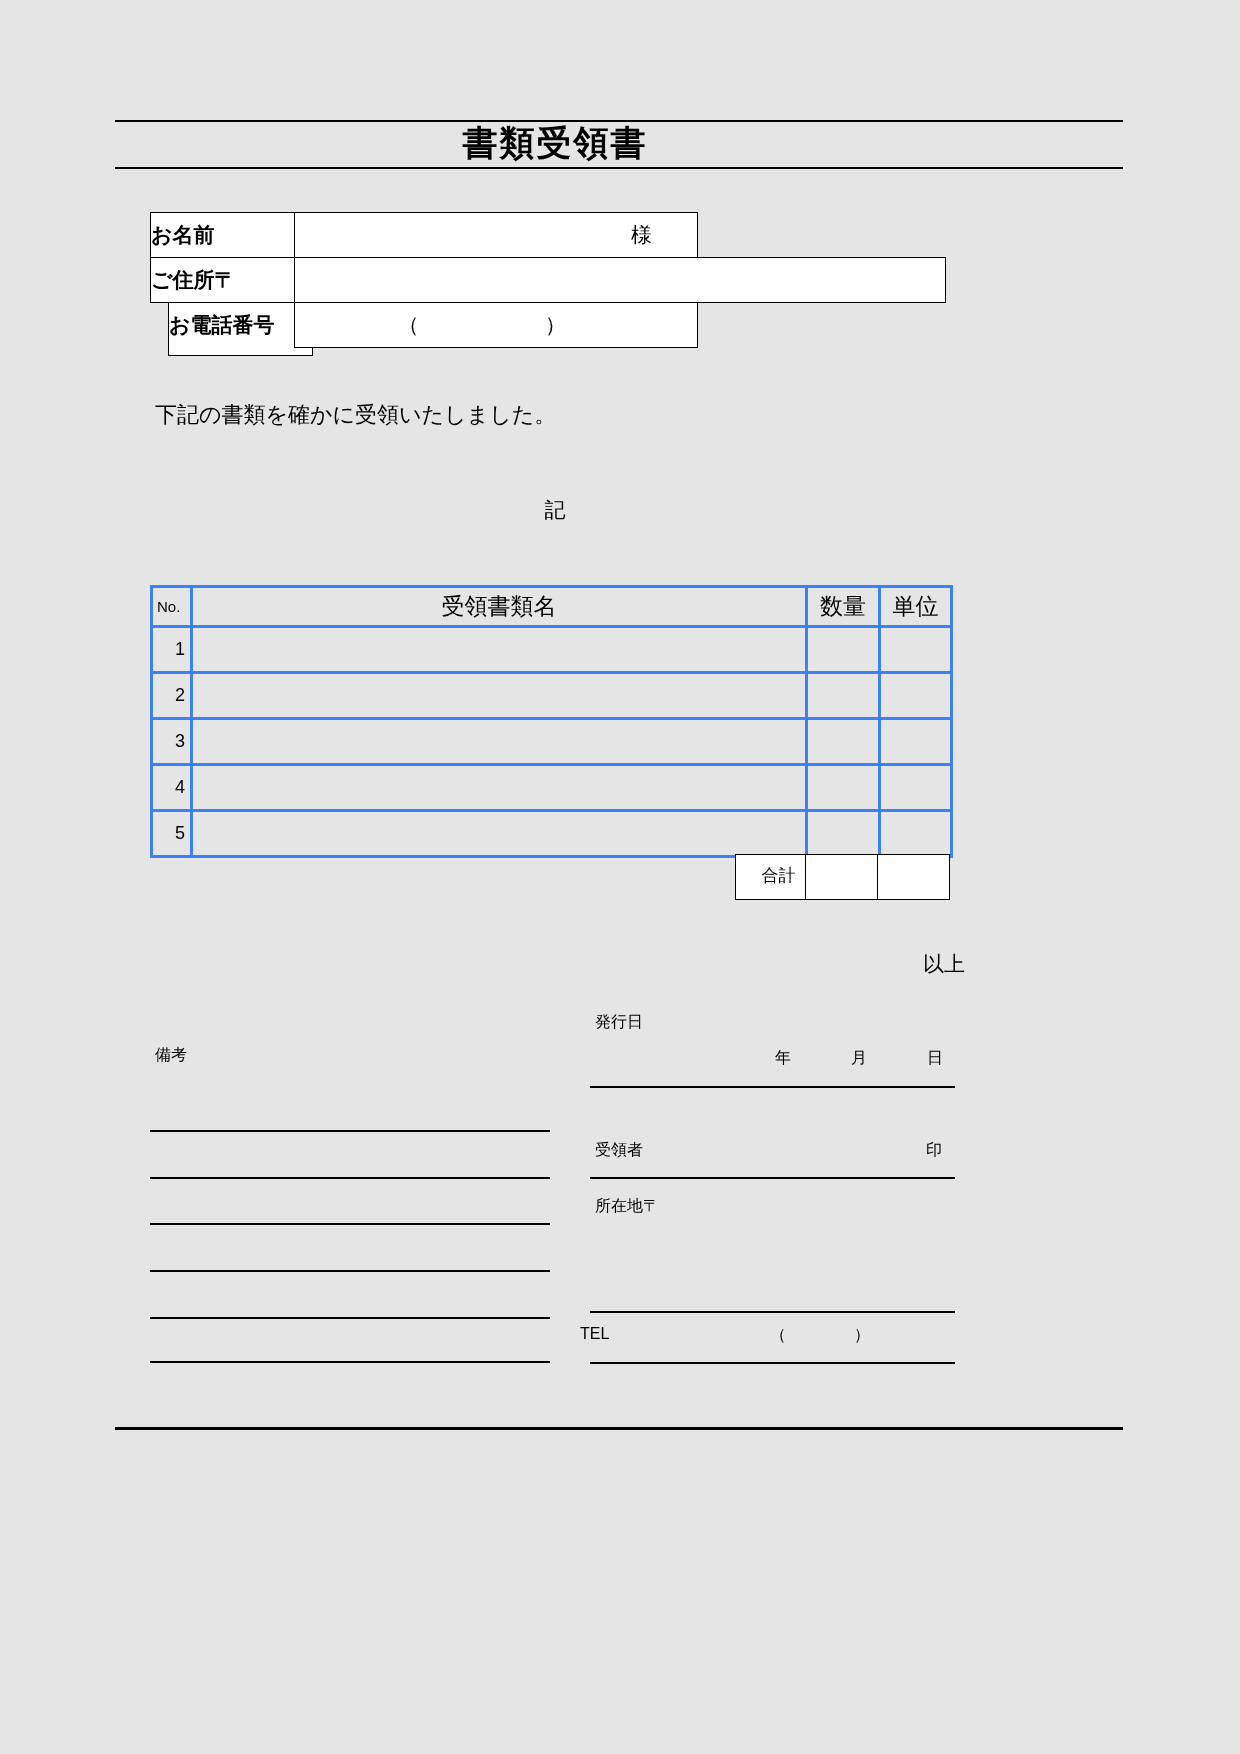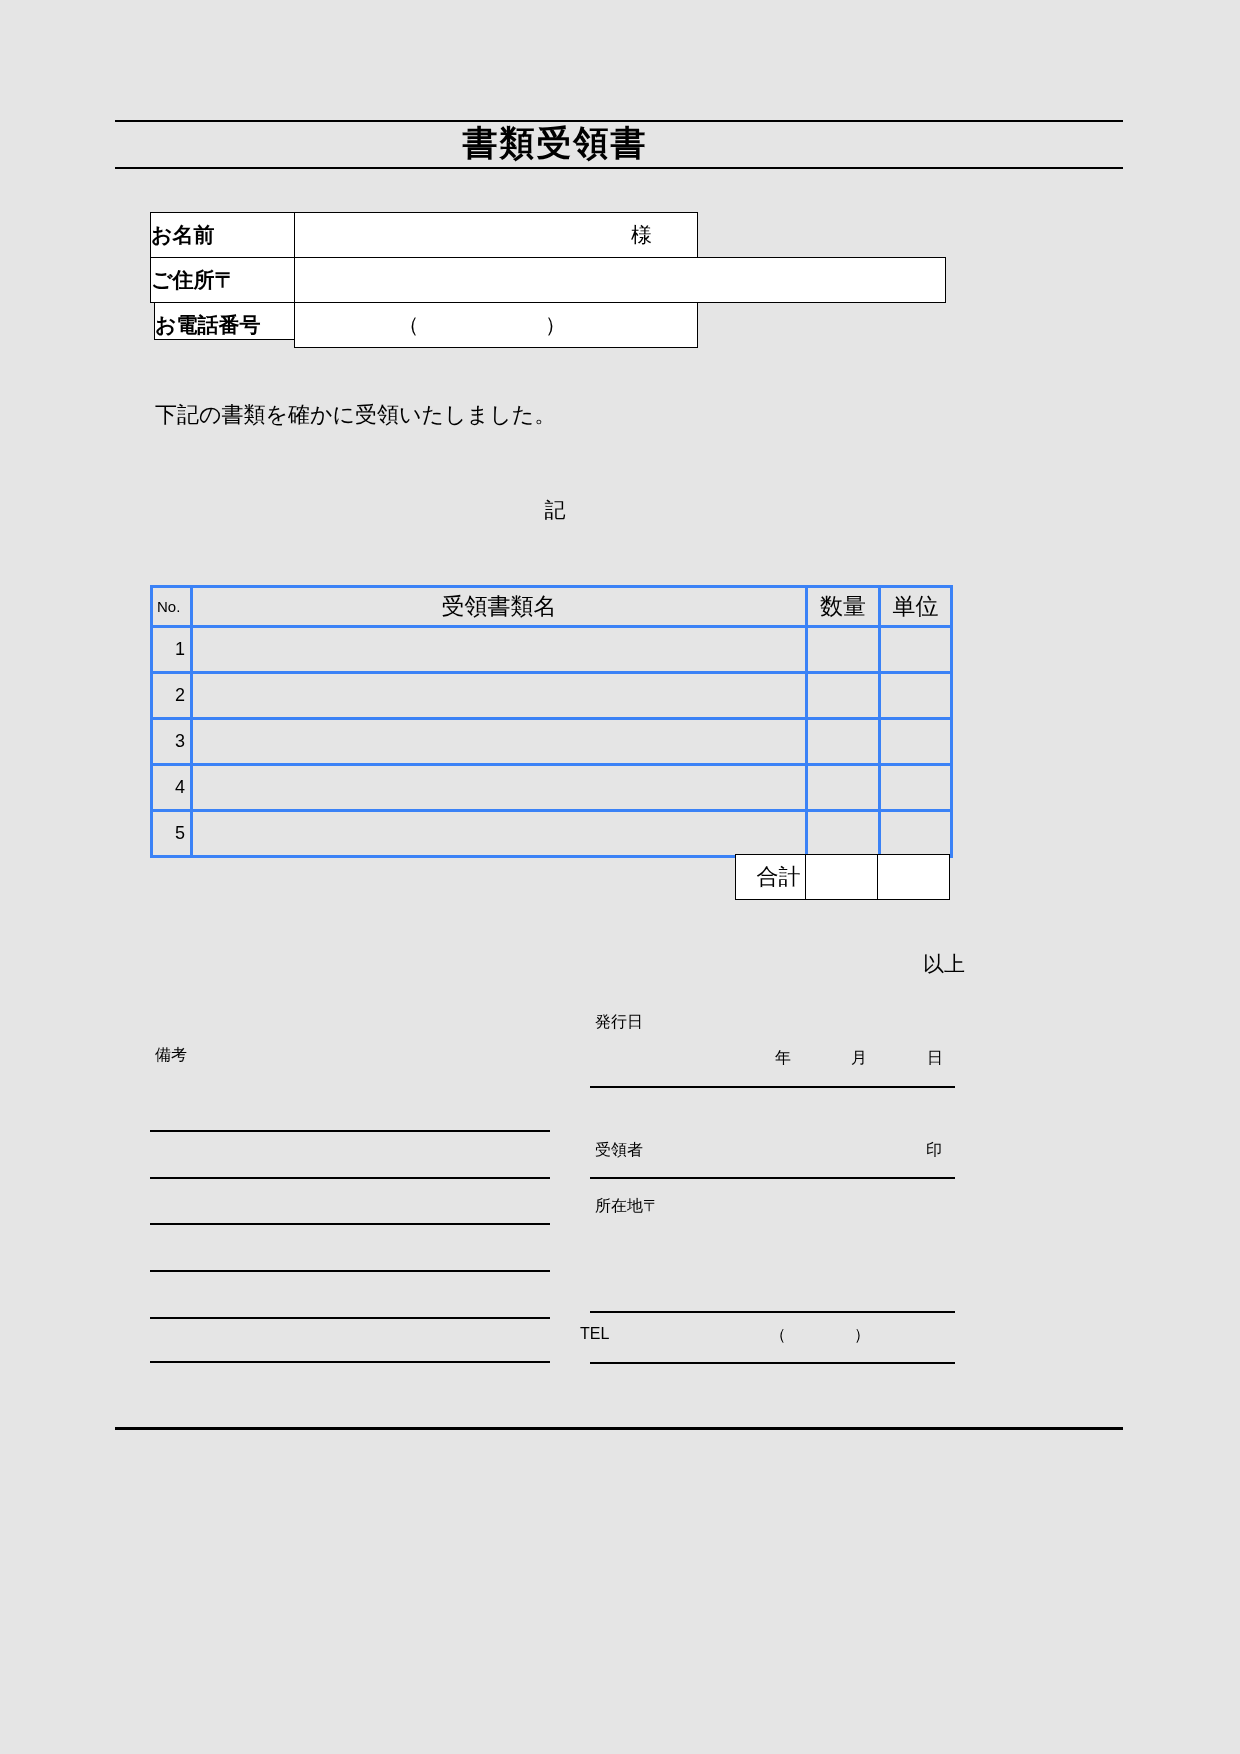--- a/index.html
+++ b/index.html
@@ -34,21 +34,21 @@
     border: 1px solid #000;
     background: #fff;
     font-size: 21px;
     line-height: 44px;
   }
   .cell.label { font-weight: bold; text-align: left; }
   .c-name-label  { left: 150px; top: 212px; width: 145px; height: 46px; }
   .c-name-value  { left: 294px; top: 212px; width: 404px; height: 46px; text-align: right; padding-right: 45px; }
   .c-addr-label  { left: 150px; top: 257px; width: 162px; height: 46px; }
   .c-addr-value  { left: 294px; top: 257px; width: 652px; height: 46px; padding-left: 12px; }
-  .c-phone-label { left: 154px; top: 302px; width: 145px; height: 38px; }
+  .c-phone-label { left: 168px; top: 302px; width: 145px; height: 54px; }
   .c-phone-value { left: 294px; top: 302px; width: 404px; height: 46px; text-align: center; letter-spacing: 28px; }
 
   .statement {
     position: absolute;
     left: 155px; top: 400px;
     font-size: 22px;
     font-weight: normal;
   }
   .record-mark {
     position: absolute;
@@ -77,21 +77,21 @@
   th.h-qty, th.h-unit { font-size: 23px; text-align: center; }
   td.c-no   { font-size: 18px; text-align: right; padding-right: 5px; }
   td.c-name, td.c-qty, td.c-unit { font-size: 18px; }
 
   .total-cell {
     position: absolute;
     border: 1px solid #000;
     height: 46px;
     background: #fff;
   }
-  .total-label { left: 735px; top: 854px; width: 87px; text-align: center; font-size: 22px; line-height: 44px; }
+  .total-label { left: 735px; top: 854px; width: 87px; text-align: center; font-size: 17px; line-height: 44px; font-family: Liberation Mono, monospace; }
   .total-qty   { left: 805px; top: 854px; width: 73px; }
   .total-unit  { left: 877px; top: 854px; width: 73px; }
 
   .closing {
     position: absolute;
     left: 115px; top: 950px; width: 850px;
     text-align: right;
     font-size: 21px;
   }
 

